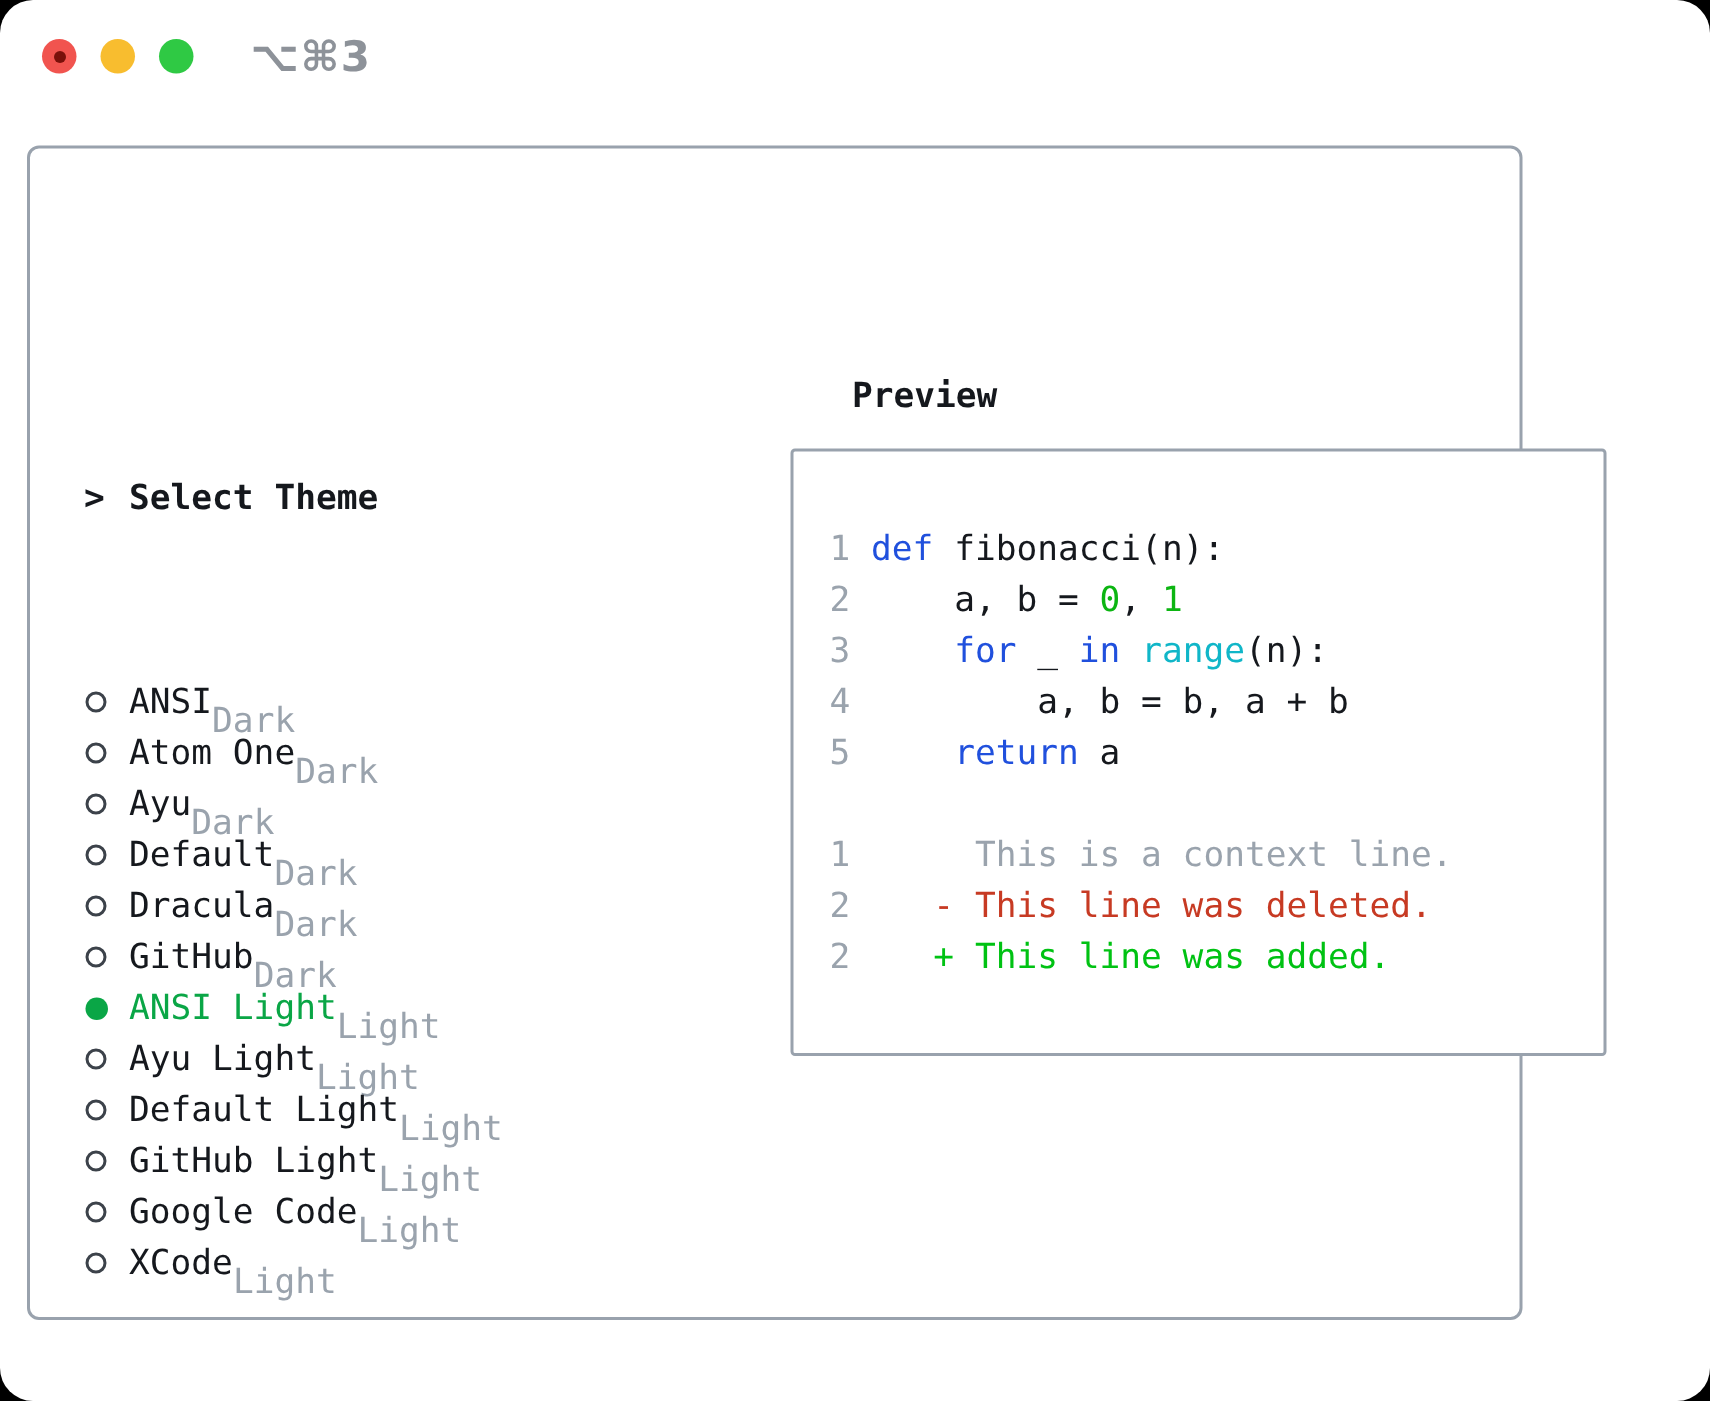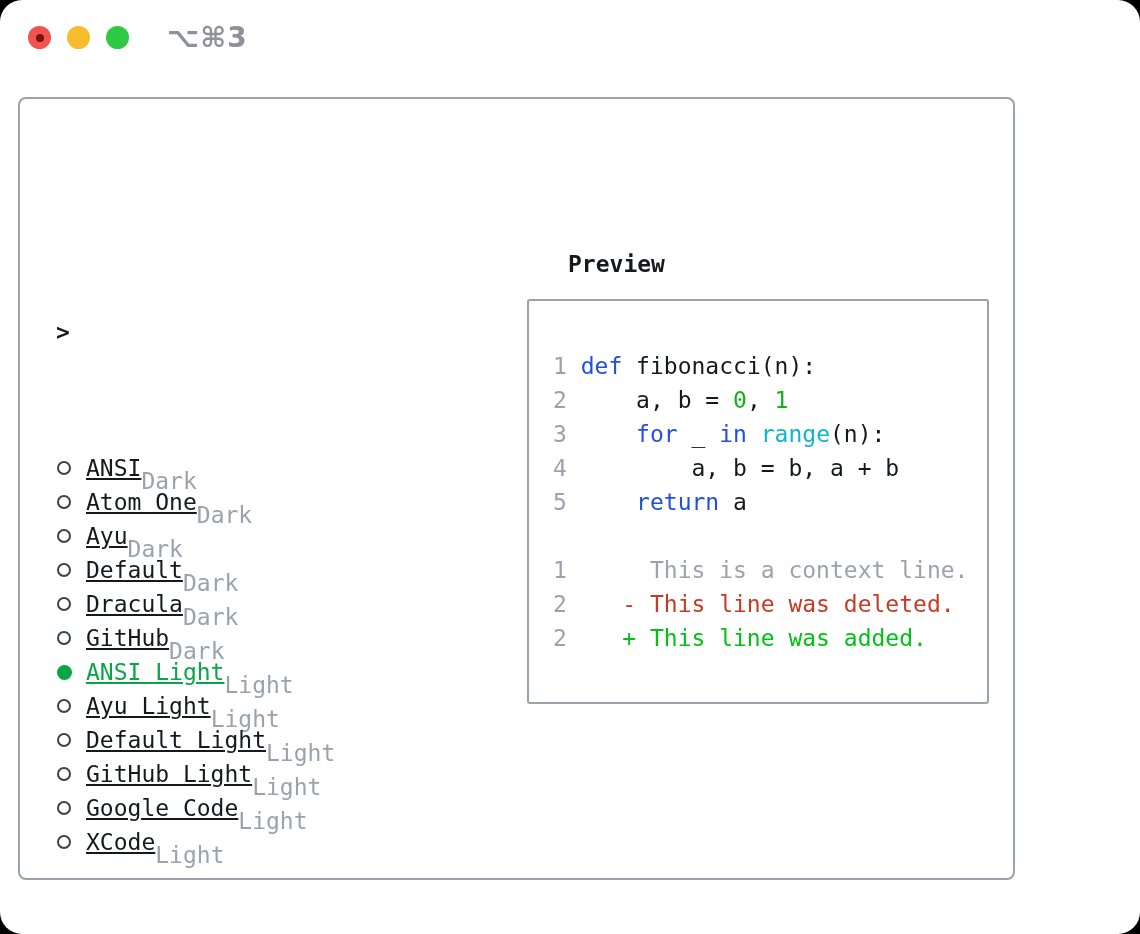--- a/index.html
+++ b/index.html
@@ -43,32 +43,32 @@
   }
   .line { height:34px; display:flex; align-items:center; }
   .prefix { display:inline-flex; width:30px; align-items:center; flex:0 0 30px; }
   .cursor { font-weight:bold; color:var(--c-text); }
   .hdr  { font-weight:bold; color:var(--c-text); }
   .radio {
     width:14px; height:14px; border-radius:50%;
     border:2px solid #3c424a; background:transparent; margin-left:1px;
   }
   .radio.sel { border:none; background:var(--c-selected_green); width:15px; height:15px; }
-  .t-name { color:var(--c-text);text-decoration:underline; }
+  .t-name { color:var(--c-text); }
   .t-name.sel { color:var(--c-selected_green); }
   .t-variant { color:var(--c-muted);margin-top:26px; }
 
   
   .preview-title {
     position:absolute; left:500px; top:148px; height:34px;
     display:flex; align-items:center;
     font-size:23px; font-weight:bold; color:var(--c-text);margin-left:48px;
   }
   .preview-box {
-    position:absolute; left:507px; top:200px; width:462px; height:405px;
+    position:absolute; left:507px; top:200px; width:544px; height:405px;
     border:2px solid var(--c-panel_border); border-radius:3px;
     background:#fff; overflow:hidden;
   }
   .code { padding:48px 0 0 24px; font-size:23px; line-height:34px; white-space:pre; }
   .code-line { height:34px; }
   .lnum { color:var(--c-muted); }
   .tk-text     { color:var(--c-text); }
   .tk-keyword  { color:var(--c-keyword); }
   .tk-function { color:var(--c-function); }
   .tk-number   { color:var(--c-number); }
@@ -90,20 +90,21 @@
       <span class="tl green"></span>
     </div>
     <span class="shortcut">⌥⌘3</span>
   </div>
 
   <div class="panel">
 
     <div class="left-col">
       <div class="line">
         <span class="prefix"><span class="cursor">&gt;</span></span>
+        <span class="hdr">Select Theme</span>
       </div>
 
       <div id="theme-list"><div class="line"><span class="prefix"><span class="radio"></span></span><span class="t-name">ANSI</span> <span class="t-variant">Dark</span></div><div class="line"><span class="prefix"><span class="radio"></span></span><span class="t-name">Atom One</span> <span class="t-variant">Dark</span></div><div class="line"><span class="prefix"><span class="radio"></span></span><span class="t-name">Ayu</span> <span class="t-variant">Dark</span></div><div class="line"><span class="prefix"><span class="radio"></span></span><span class="t-name">Default</span> <span class="t-variant">Dark</span></div><div class="line"><span class="prefix"><span class="radio"></span></span><span class="t-name">Dracula</span> <span class="t-variant">Dark</span></div><div class="line"><span class="prefix"><span class="radio"></span></span><span class="t-name">GitHub</span> <span class="t-variant">Dark</span></div><div class="line"><span class="prefix"><span class="radio sel"></span></span><span class="t-name sel">ANSI Light</span> <span class="t-variant">Light</span></div><div class="line"><span class="prefix"><span class="radio"></span></span><span class="t-name">Ayu Light</span> <span class="t-variant">Light</span></div><div class="line"><span class="prefix"><span class="radio"></span></span><span class="t-name">Default Light</span> <span class="t-variant">Light</span></div><div class="line"><span class="prefix"><span class="radio"></span></span><span class="t-name">GitHub Light</span> <span class="t-variant">Light</span></div><div class="line"><span class="prefix"><span class="radio"></span></span><span class="t-name">Google Code</span> <span class="t-variant">Light</span></div><div class="line"><span class="prefix"><span class="radio"></span></span><span class="t-name">XCode</span> <span class="t-variant">Light</span></div></div>
 
       
 
       
 
       
 

